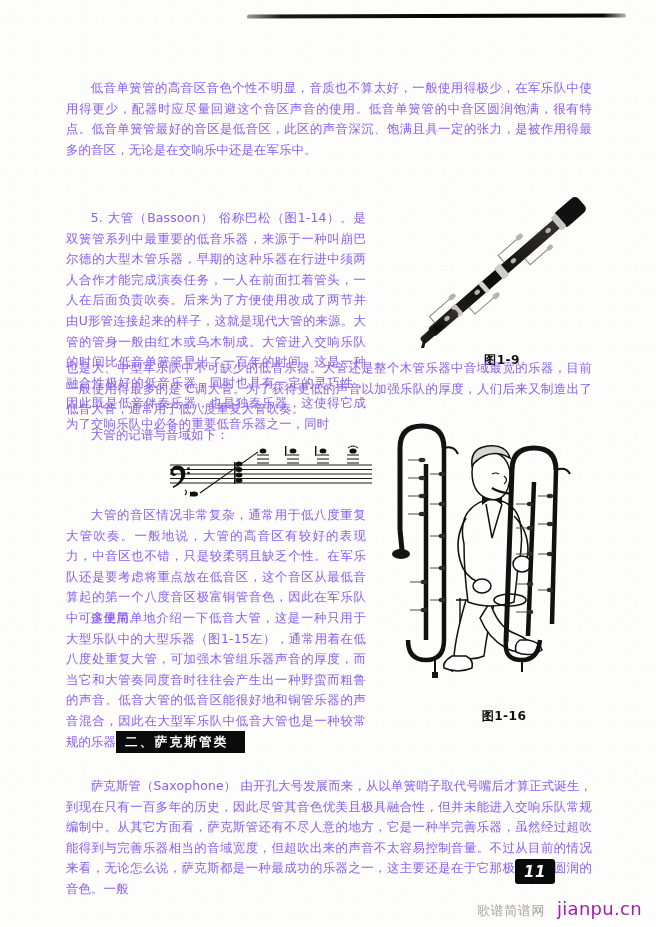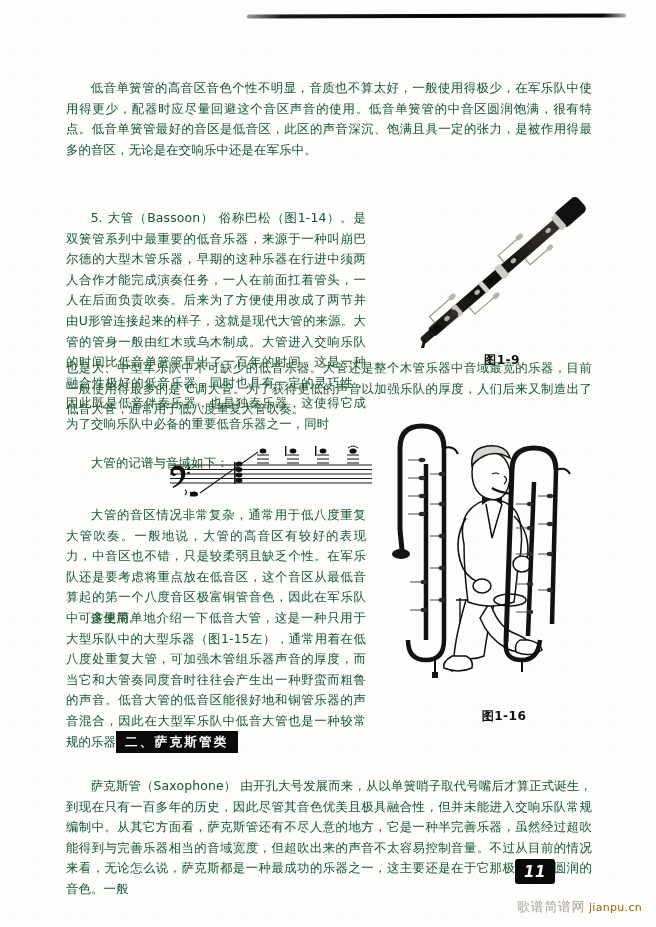--- a/index.html
+++ b/index.html
@@ -34,29 +34,29 @@
   }
 
   
   .para{
     position:absolute;
     font-size:12.4px;
     line-height:20.6px;
     text-align:justify;
     text-justify:inter-ideograph;
     letter-spacing:.15px;
-    color:#14532d;
+    color:#8b5cf6;
   }
   .para p{margin:0;text-indent:2em;}
   .para p.noind{text-indent:0;}
 
   #para-bass-clarinet{left:66px;top:78px;width:526px;}
   #para-bassoon-intro{left:66px;top:208px;width:300px;}
   #para-bassoon-cont{left:66px;top:358px;width:526px;}
-  #para-notation-lead{left:66px;top:425px;width:300px;margin-top:28px;}
+  #para-notation-lead{left:66px;top:425px;width:300px;}
   #para-register{left:66px;top:505px;width:300px;}
   #para-contra{left:66px;top:608px;width:300px;}
   #para-sax{left:66px;top:776px;width:526px;}
 
   
   .figure{position:absolute;}
   .fig-caption{
     font-size:12.2px;text-align:center;margin-top:4px;
     letter-spacing:.4px;font-weight:700;color:#101010;
   }
@@ -72,42 +72,42 @@
   
   #notation{
     position:absolute;left:166px;top:443px;width:208px;height:56px;
   }
 
   
   #section-heading{
     position:absolute;left:116px;top:731px;
     background:#0b0b0b;color:#fff;
     font-size:12.6px;font-weight:700;letter-spacing:2.2px;
-    padding:3px 9px 4px 9px;
+    padding:3px 16px 4px 9px;
     line-height:15px;
   }
 
   
   #page-number{
     position:absolute;left:515px;top:859px;
     width:40px;height:25px;background:#0a0a0a;color:#fff;
     border-radius:3px;
     font-size:15px;font-weight:700;font-style:italic;
     display:flex;align-items:center;justify-content:center;
     letter-spacing:.5px;
   }
 
   
   #watermark{
     position:absolute;right:14px;top:898px;
-    display:flex;align-items:baseline;gap:4px;
+    display:flex;align-items:baseline;gap:12px;
     font-size:13px;
   }
   #watermark .wm-cn{color:#a8a29a;letter-spacing:.6px;}
-  #watermark .wm-domain{color:#a16207;font-size:11px;letter-spacing:.3px;}
+  #watermark .wm-domain{color:#a21caf;font-size:18px;letter-spacing:.3px;}
 </style>
 </head>
 <body>
 
 <div class="page">
 
   <div class="top-rule"></div>
 
   <div class="para" id="para-bass-clarinet">
     <p>低音单簧管的高音区音色个性不明显，音质也不算太好，一般使用得极少，在军乐队中使用得更少，配器时应尽量回避这个音区声音的使用。低音单簧管的中音区圆润饱满，很有特点。低音单簧管最好的音区是低音区，此区的声音深沉、饱满且具一定的张力，是被作用得最多的音区，无论是在交响乐中还是在军乐中。</p>

